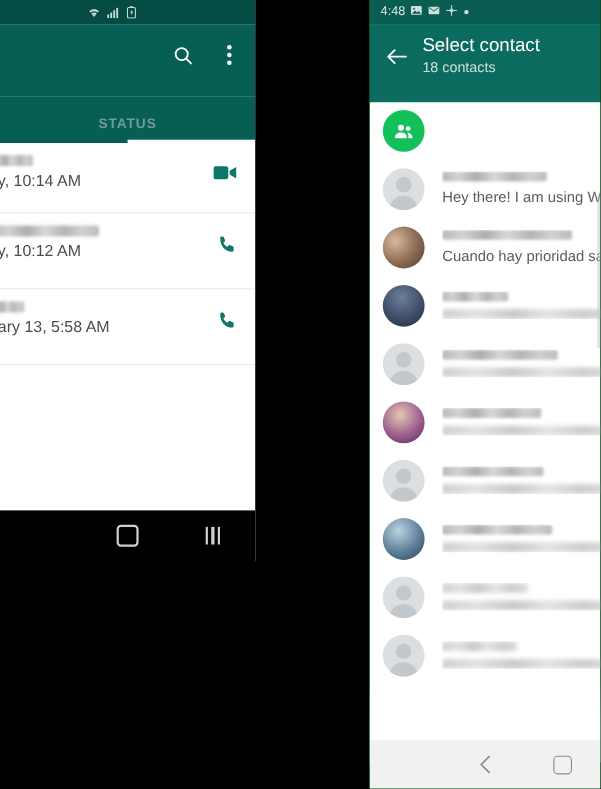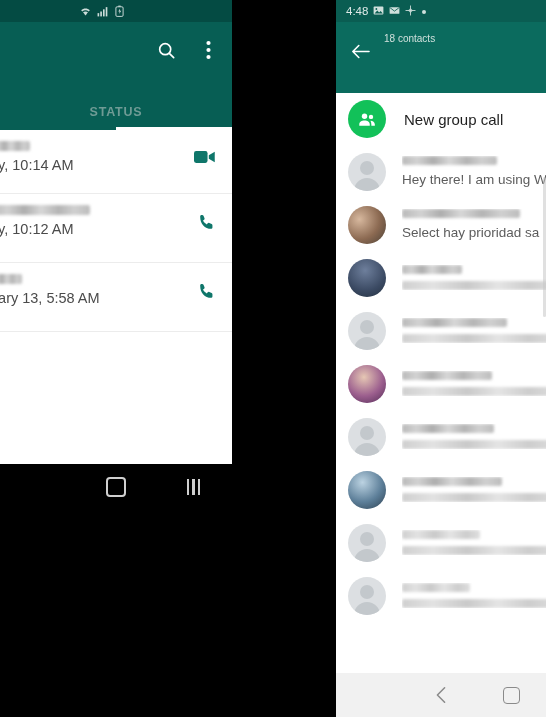--- a/index.html
+++ b/index.html
@@ -30,21 +30,21 @@
   .nav-recents{display:flex;gap:3px;}
   .nav-recents i{display:block;width:2.5px;height:16px;background:#cfcfcf;}
   .nav-home-sq{width:16px;height:16px;border:2px solid #cfcfcf;border-radius:4px;}
 
   
   .right-panel{position:absolute;left:336px;top:0;width:210px;height:717px;background:#22c55e;overflow:hidden;}
   .r-statusbar{height:22px;background:#0a5d52;display:flex;align-items:center;gap:5px;padding-left:10px;color:#dfeae8;font-size:11.5px;}
   .r-header{height:62px;background:#0b6b5e;display:flex;align-items:flex-start;padding-top:9px;}
   .r-back{width:48px;height:40px;display:flex;align-items:center;justify-content:center;cursor:pointer;}
   .r-title{color:#fff;font-size:17px;line-height:20px;}
-  .r-subtitle{color:#cfe0dc;font-size:10px;margin-top:2px;}
+  .r-subtitle{color:#cfe0dc;font-size:13px;margin-top:2px;}
   .r-list{position:relative;height:600px;background:#fff;overflow:hidden;}
   .action-row{height:52px;display:flex;align-items:center;padding-left:12px;cursor:pointer;}
   .action-circle{width:38px;height:38px;border-radius:50%;background:#12c159;display:flex;align-items:center;justify-content:center;flex:0 0 38px;}
   .action-label{margin-left:18px;font-size:15px;color:#1f1f1f;}
   .contact-row{height:53px;display:flex;align-items:center;padding-left:12px;cursor:pointer;}
   .avatar{width:38px;height:38px;border-radius:50%;flex:0 0 38px;background:#dcdfe2;overflow:hidden;position:relative;}
   .avatar.gray::before{content:"";position:absolute;left:12px;top:8px;width:14px;height:14px;border-radius:50%;background:#c3c8cc;}
   .avatar.gray::after{content:"";position:absolute;left:6px;top:25px;width:26px;height:17px;border-radius:13px 13px 0 0;background:#c3c8cc;}
   .c-text{margin-left:16px;flex:1;overflow:hidden;}
   .c-name{height:9px;border-radius:2px;margin-bottom:7px;}
@@ -201,52 +201,52 @@
       </span>
     </div>
 
     <div class="r-header">
       <div class="r-back">
         <svg width="21" height="17" viewBox="0 0 24 20">
             <path d="M22 10H3M10 3L3 10l7 7" fill="none" stroke="#ffffff" stroke-width="1.9" stroke-linecap="round" stroke-linejoin="round"></path>
           </svg>
       </div>
       <div>
+        <div class="r-title">Select contact</div>
         <div class="r-subtitle">18 contacts</div>
       </div>
     </div>
 
     <div class="r-list">
 
       <div class="action-row">
         <div class="action-circle">
           <svg width="21" height="21" viewBox="0 0 24 24">
               <circle cx="8.6" cy="8.2" r="3.1" fill="#fff"></circle>
               <circle cx="16" cy="9" r="2.5" fill="#fff"></circle>
               <path d="M2.6 17.8c0-3 2.7-4.6 6-4.6s6 1.6 6 4.6v1.2h-12v-1.2z" fill="#fff"></path>
               <path d="M15.4 13.4c2.7.2 5 1.6 5 4.4v1.2h-4v-1.2c0-1.7-.4-3.1-1-4.4z" fill="#fff"></path>
             </svg>
         </div>
-        <div class="action-label">New group call</div>
       </div>
 
 
       <div class="contact-row">
         <div class="avatar gray"></div>
         <div class="c-text">
           <div class="blur c-name" style="width:95px;"></div>
           <div class="c-status">Hey there! I am using W.</div>
         </div>
       </div>
 
       <div class="contact-row">
         <div class="avatar" style="background:radial-gradient(circle at 30% 35%,#d7b89e,#8c6a52 55%,#4a4036 100%);"></div>
         <div class="c-text">
           <div class="blur c-name" style="width:118px;"></div>
-          <div class="c-status">Select hay prioridad sa</div>
+          <div class="c-status">Cuando hay prioridad sa</div>
         </div>
       </div>
 
       <div class="contact-row">
         <div class="avatar" style="background:radial-gradient(circle at 45% 30%,#6e7f9c,#3b4a63 60%,#23303f 100%);"></div>
         <div class="c-text">
           <div class="blur c-name" style="width:60px;"></div>
           <div class="blur-lt c-status-blur" style="width:155px;"></div>
         </div>
       </div>

